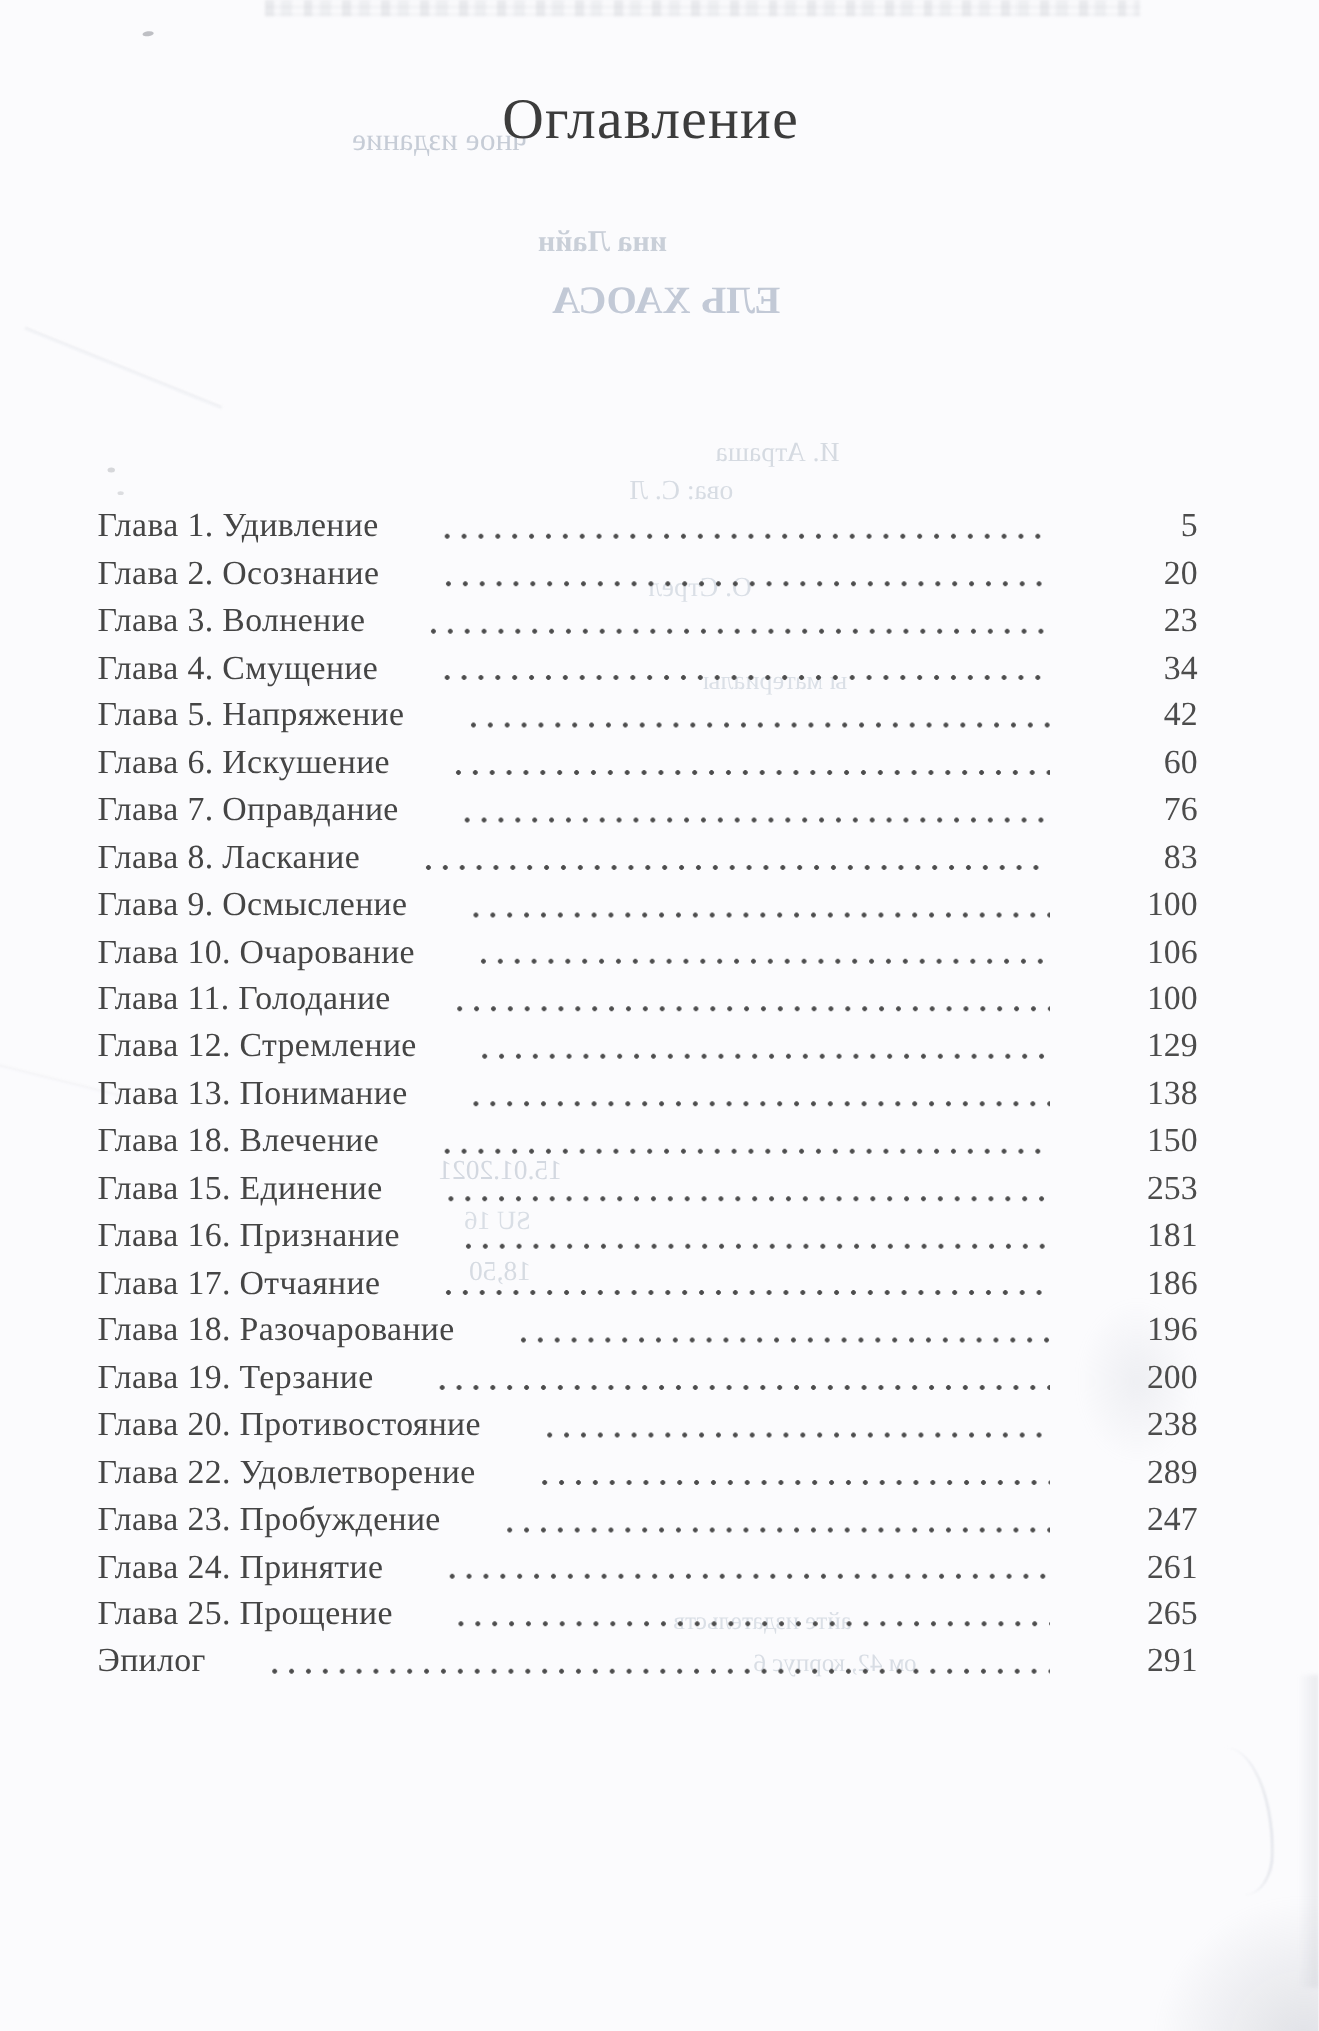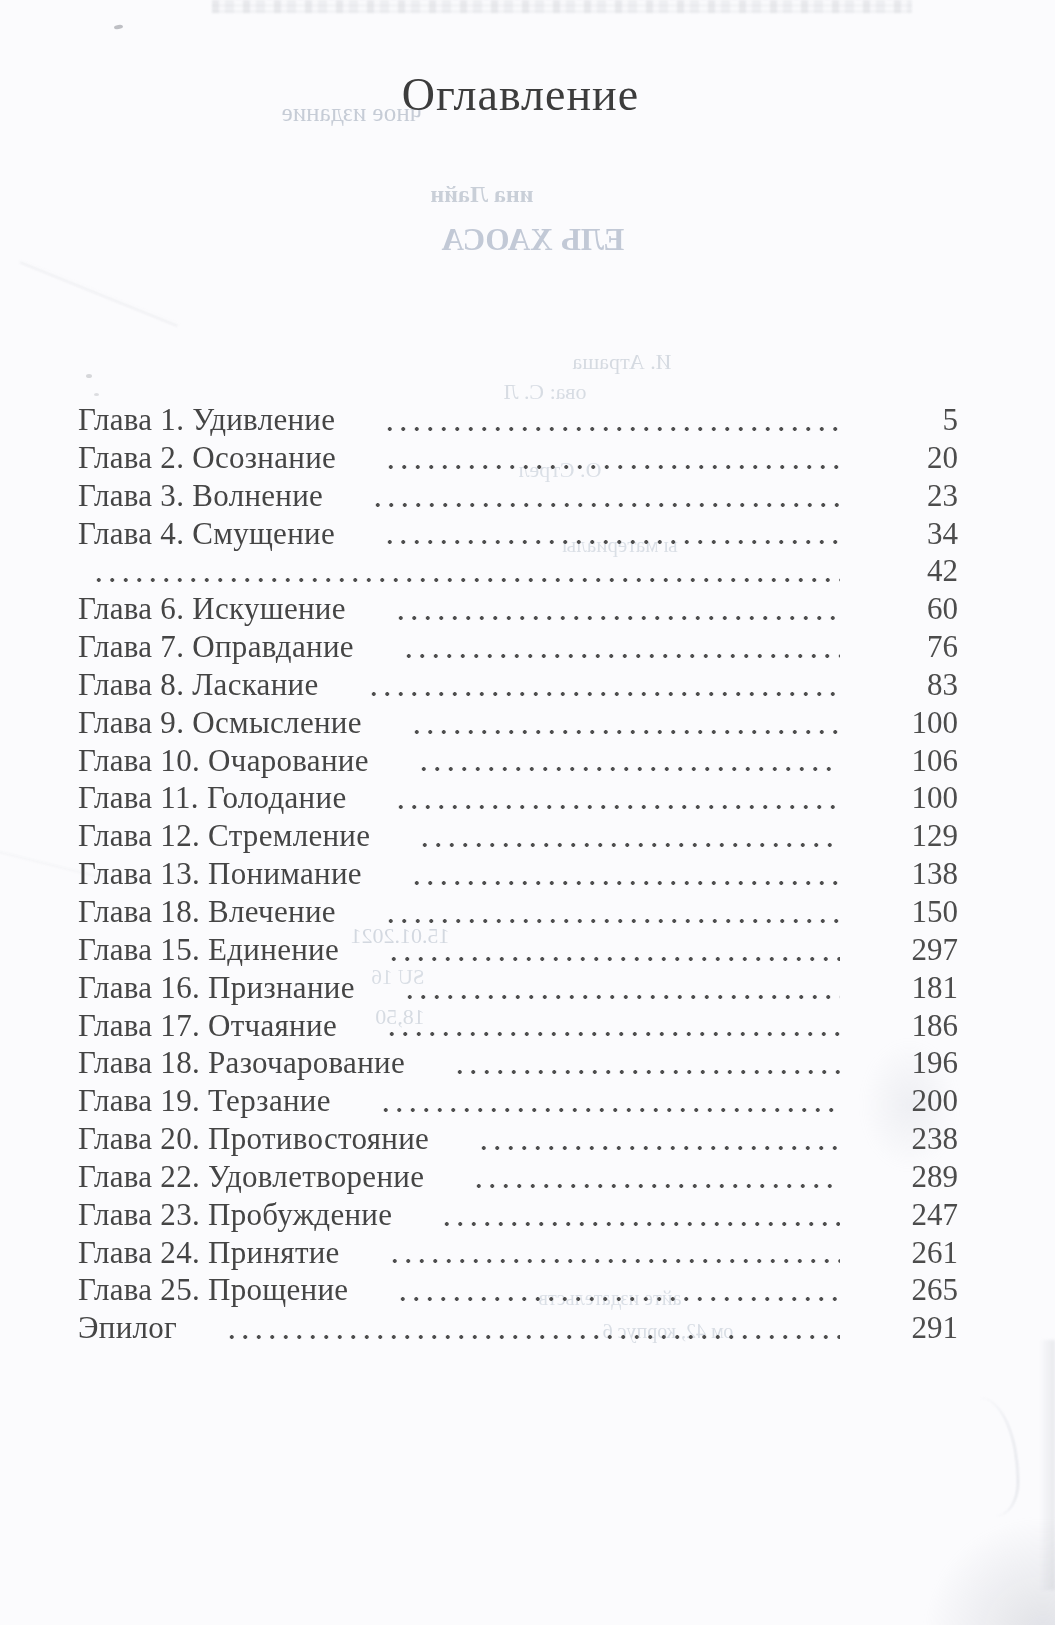--- a/index.html
+++ b/index.html
@@ -18,21 +18,21 @@
     color:#3c3c3c;
     font-family:Liberation Serif, serif;
   }
   
   .toc{
     position:absolute;top:402px;left:78px;width:880px;
   }
   .row{
     display:flex;
     height:37.85px;
-    font-size:31px;
+    font-size:27px;
     color:#454545;
     gap:34px;
   }
   .label{
     white-space:nowrap;
     line-height:36px;
     letter-spacing:.3px;
   }
   .leader{
     flex:1;
@@ -155,20 +155,21 @@
       <span class="label">Глава 3. Волнение</span>
       <span class="leader"></span>
       <span class="pnum">23</span>
     </div>
       <div class="row">
       <span class="label">Глава 4. Смущение</span>
       <span class="leader"></span>
       <span class="pnum">34</span>
     </div>
       <div class="row">
+      <span class="label">Глава 5. Напряжение</span>
       <span class="leader"></span>
       <span class="pnum">42</span>
     </div>
       <div class="row">
       <span class="label">Глава 6. Искушение</span>
       <span class="leader"></span>
       <span class="pnum">60</span>
     </div>
       <div class="row">
       <span class="label">Глава 7. Оправдание</span>
@@ -206,21 +207,21 @@
       <span class="pnum">138</span>
     </div>
       <div class="row">
       <span class="label">Глава 18. Влечение</span>
       <span class="leader"></span>
       <span class="pnum">150</span>
     </div>
       <div class="row">
       <span class="label">Глава 15. Единение</span>
       <span class="leader"></span>
-      <span class="pnum">297</span>
+      <span class="pnum">253</span>
     </div>
       <div class="row">
       <span class="label">Глава 16. Признание</span>
       <span class="leader"></span>
       <span class="pnum">181</span>
     </div>
       <div class="row">
       <span class="label">Глава 17. Отчаяние</span>
       <span class="leader"></span>
       <span class="pnum">186</span>

